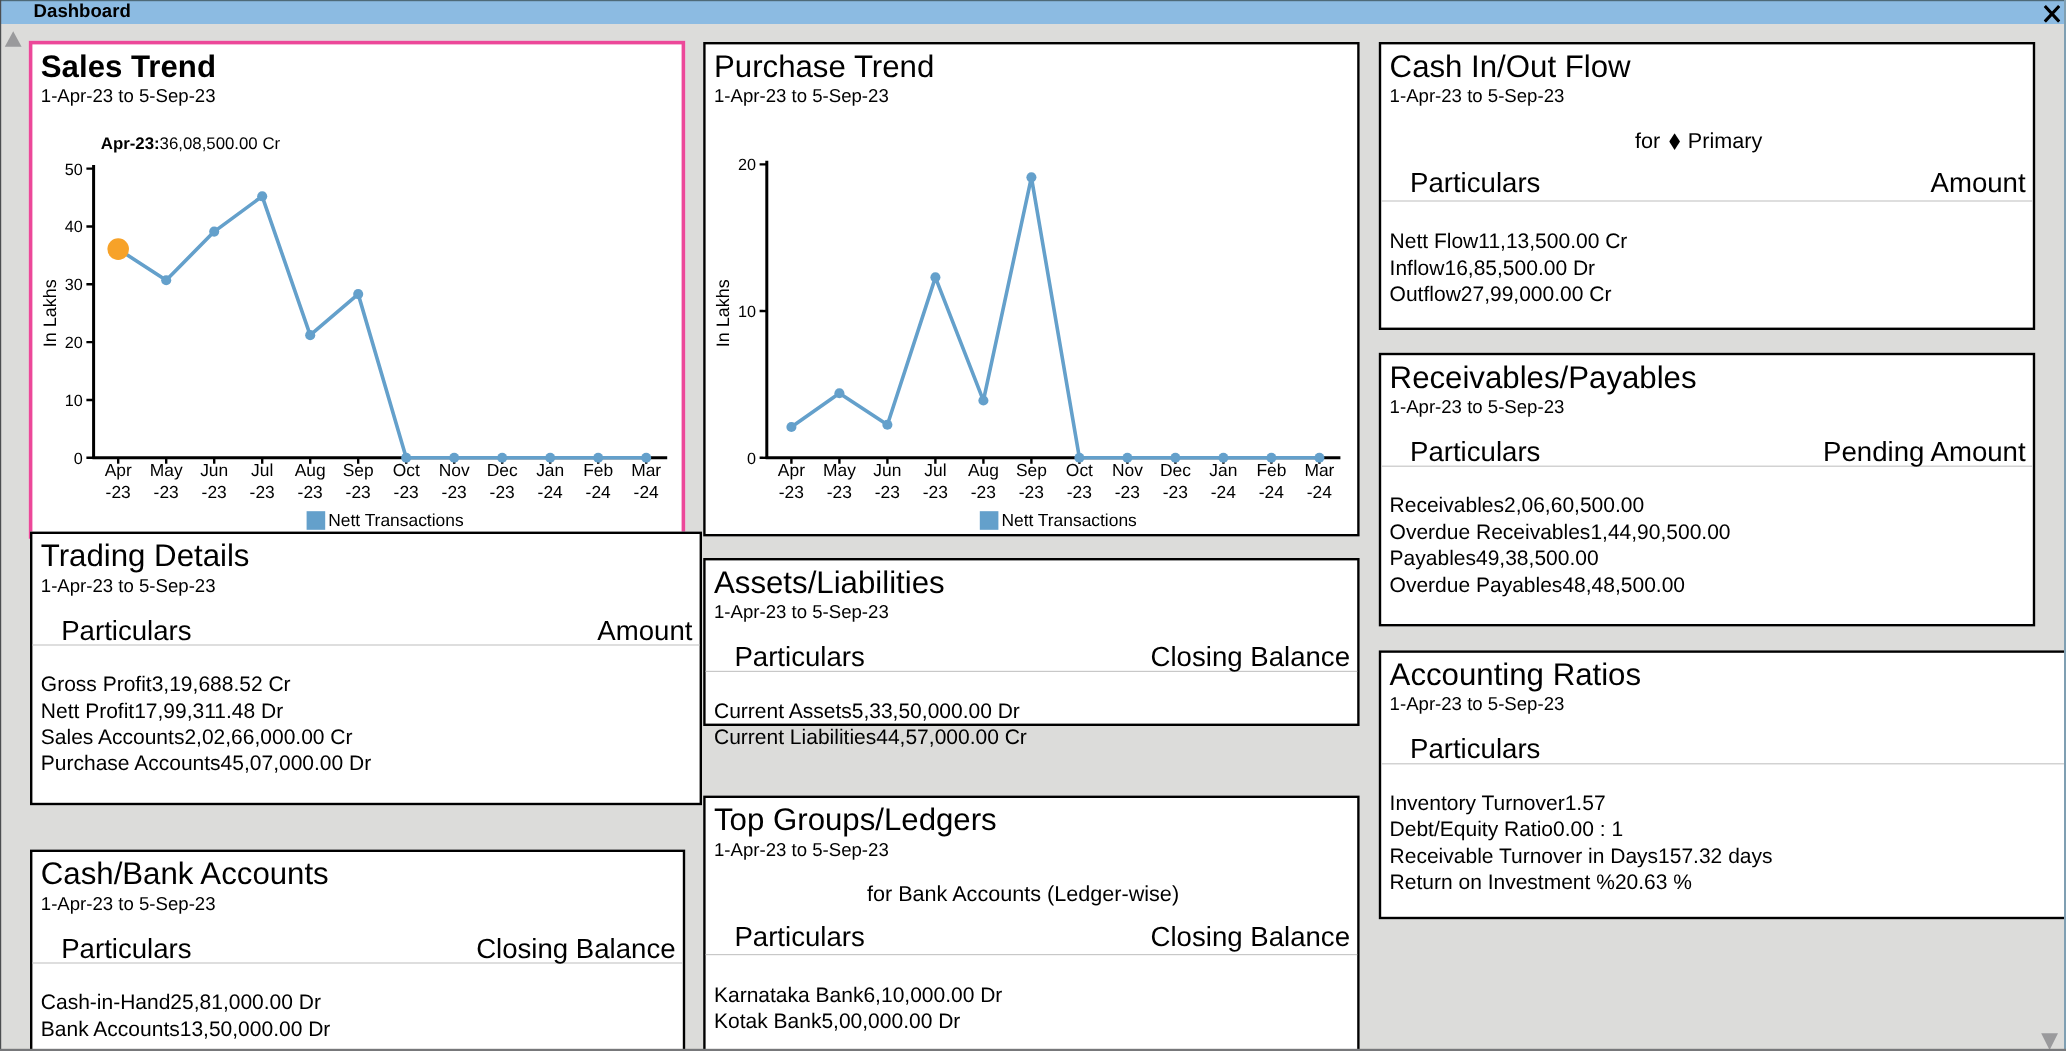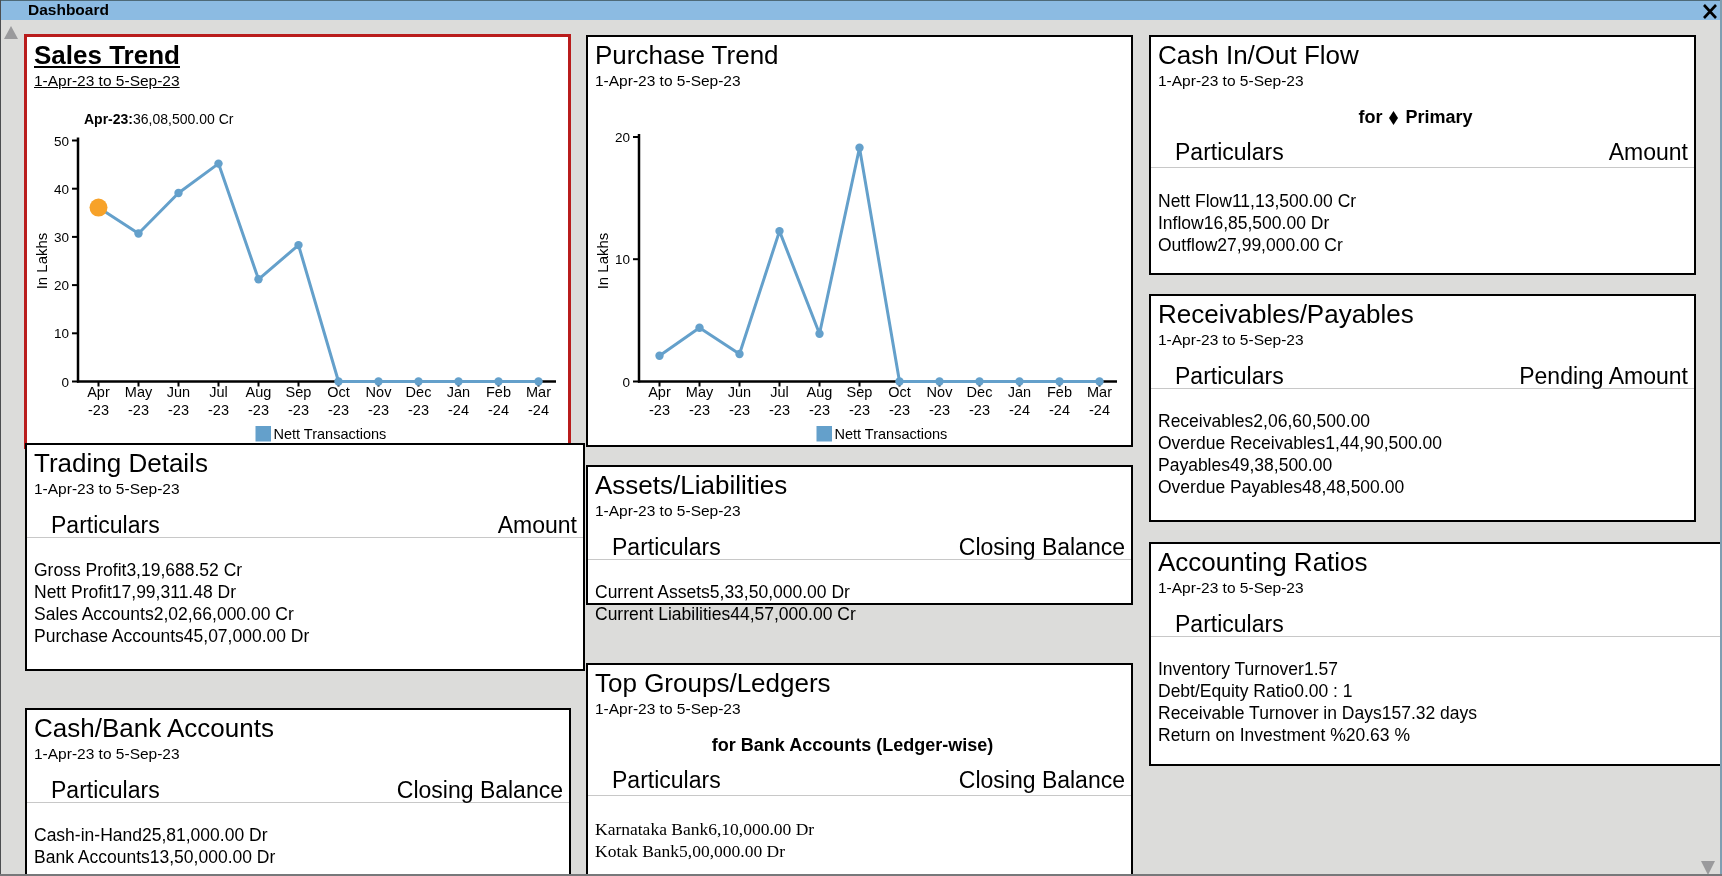--- a/index.html
+++ b/index.html
@@ -26,25 +26,25 @@
   border-bottom:13px solid #9a9a9c;
 }
 .tri-down {
   position:absolute; width:0; height:0;
   border-left:7px solid transparent; border-right:7px solid transparent;
   border-top:14px solid #9a9a9c;
 }
 .card {
   position:absolute; background:#fff; border:2px solid #000;
 }
-.card.sel { border:3px solid #b91c1c;text-decoration:underline; }
+.card.sel { border:3px solid #ec4899; }
 .ctitle { font-size:26px; margin:3.5px 0 0 7px; line-height:28px; white-space:nowrap; }
 .ctitle.b { font-weight:bold; }
 .cdate { font-size:15.5px; margin:1.5px 0 0 7px; line-height:21px; }
-.forline { font-size:18px; font-weight:bold; text-align:center; line-height:22px; padding-right:14px; }
+.forline { font-size:18px; font-weight:normal; text-align:center; line-height:22px; padding-right:14px; }
 .thead { display:flex; justify-content:space-between; font-size:23px; line-height:22px; padding:0 6px 0 24px; }
 .sep { border-top:1px solid #c8c8c8; margin:1px 0 0 0; }
 .rows { margin-top:21px; }
 .row { display:flex; justify-content:flex-start; font-size:17.5px; line-height:22px; padding:0 6px 0 7px; }
 svg text { font-family:"Liberation Sans", sans-serif; }
 </style>
 </head>
 <body>
 <div id="topbar">
   <div id="tb-left">Dashboard</div>
@@ -269,21 +269,21 @@
 
 <div class="card" style="left:586px; top:663px; width:547px; height:250px;">
   <div class="ctitle">Top Groups/Ledgers</div>
   <div class="cdate">1-Apr-23 to 5-Sep-23</div>
   <div class="forline" style="margin-top:15px;">for Bank Accounts (Ledger-wise)</div>
   <div class="thead" style="margin-top:13px;">
       <span>Particulars</span>
       <span>Closing Balance</span>
     </div>
   <div class="sep" style="margin-top:4px;"></div>
-  <div class="rows" style="margin-top:22px;font-family:Liberation Serif, serif;">
+  <div class="rows" style="margin-top:22px;">
     <div class="row">
         <span>Karnataka Bank</span>
         <span>6,10,000.00 Dr</span>
       </div>
     <div class="row">
         <span>Kotak Bank</span>
         <span>5,00,000.00 Dr</span>
       </div>
   </div>
 </div>

